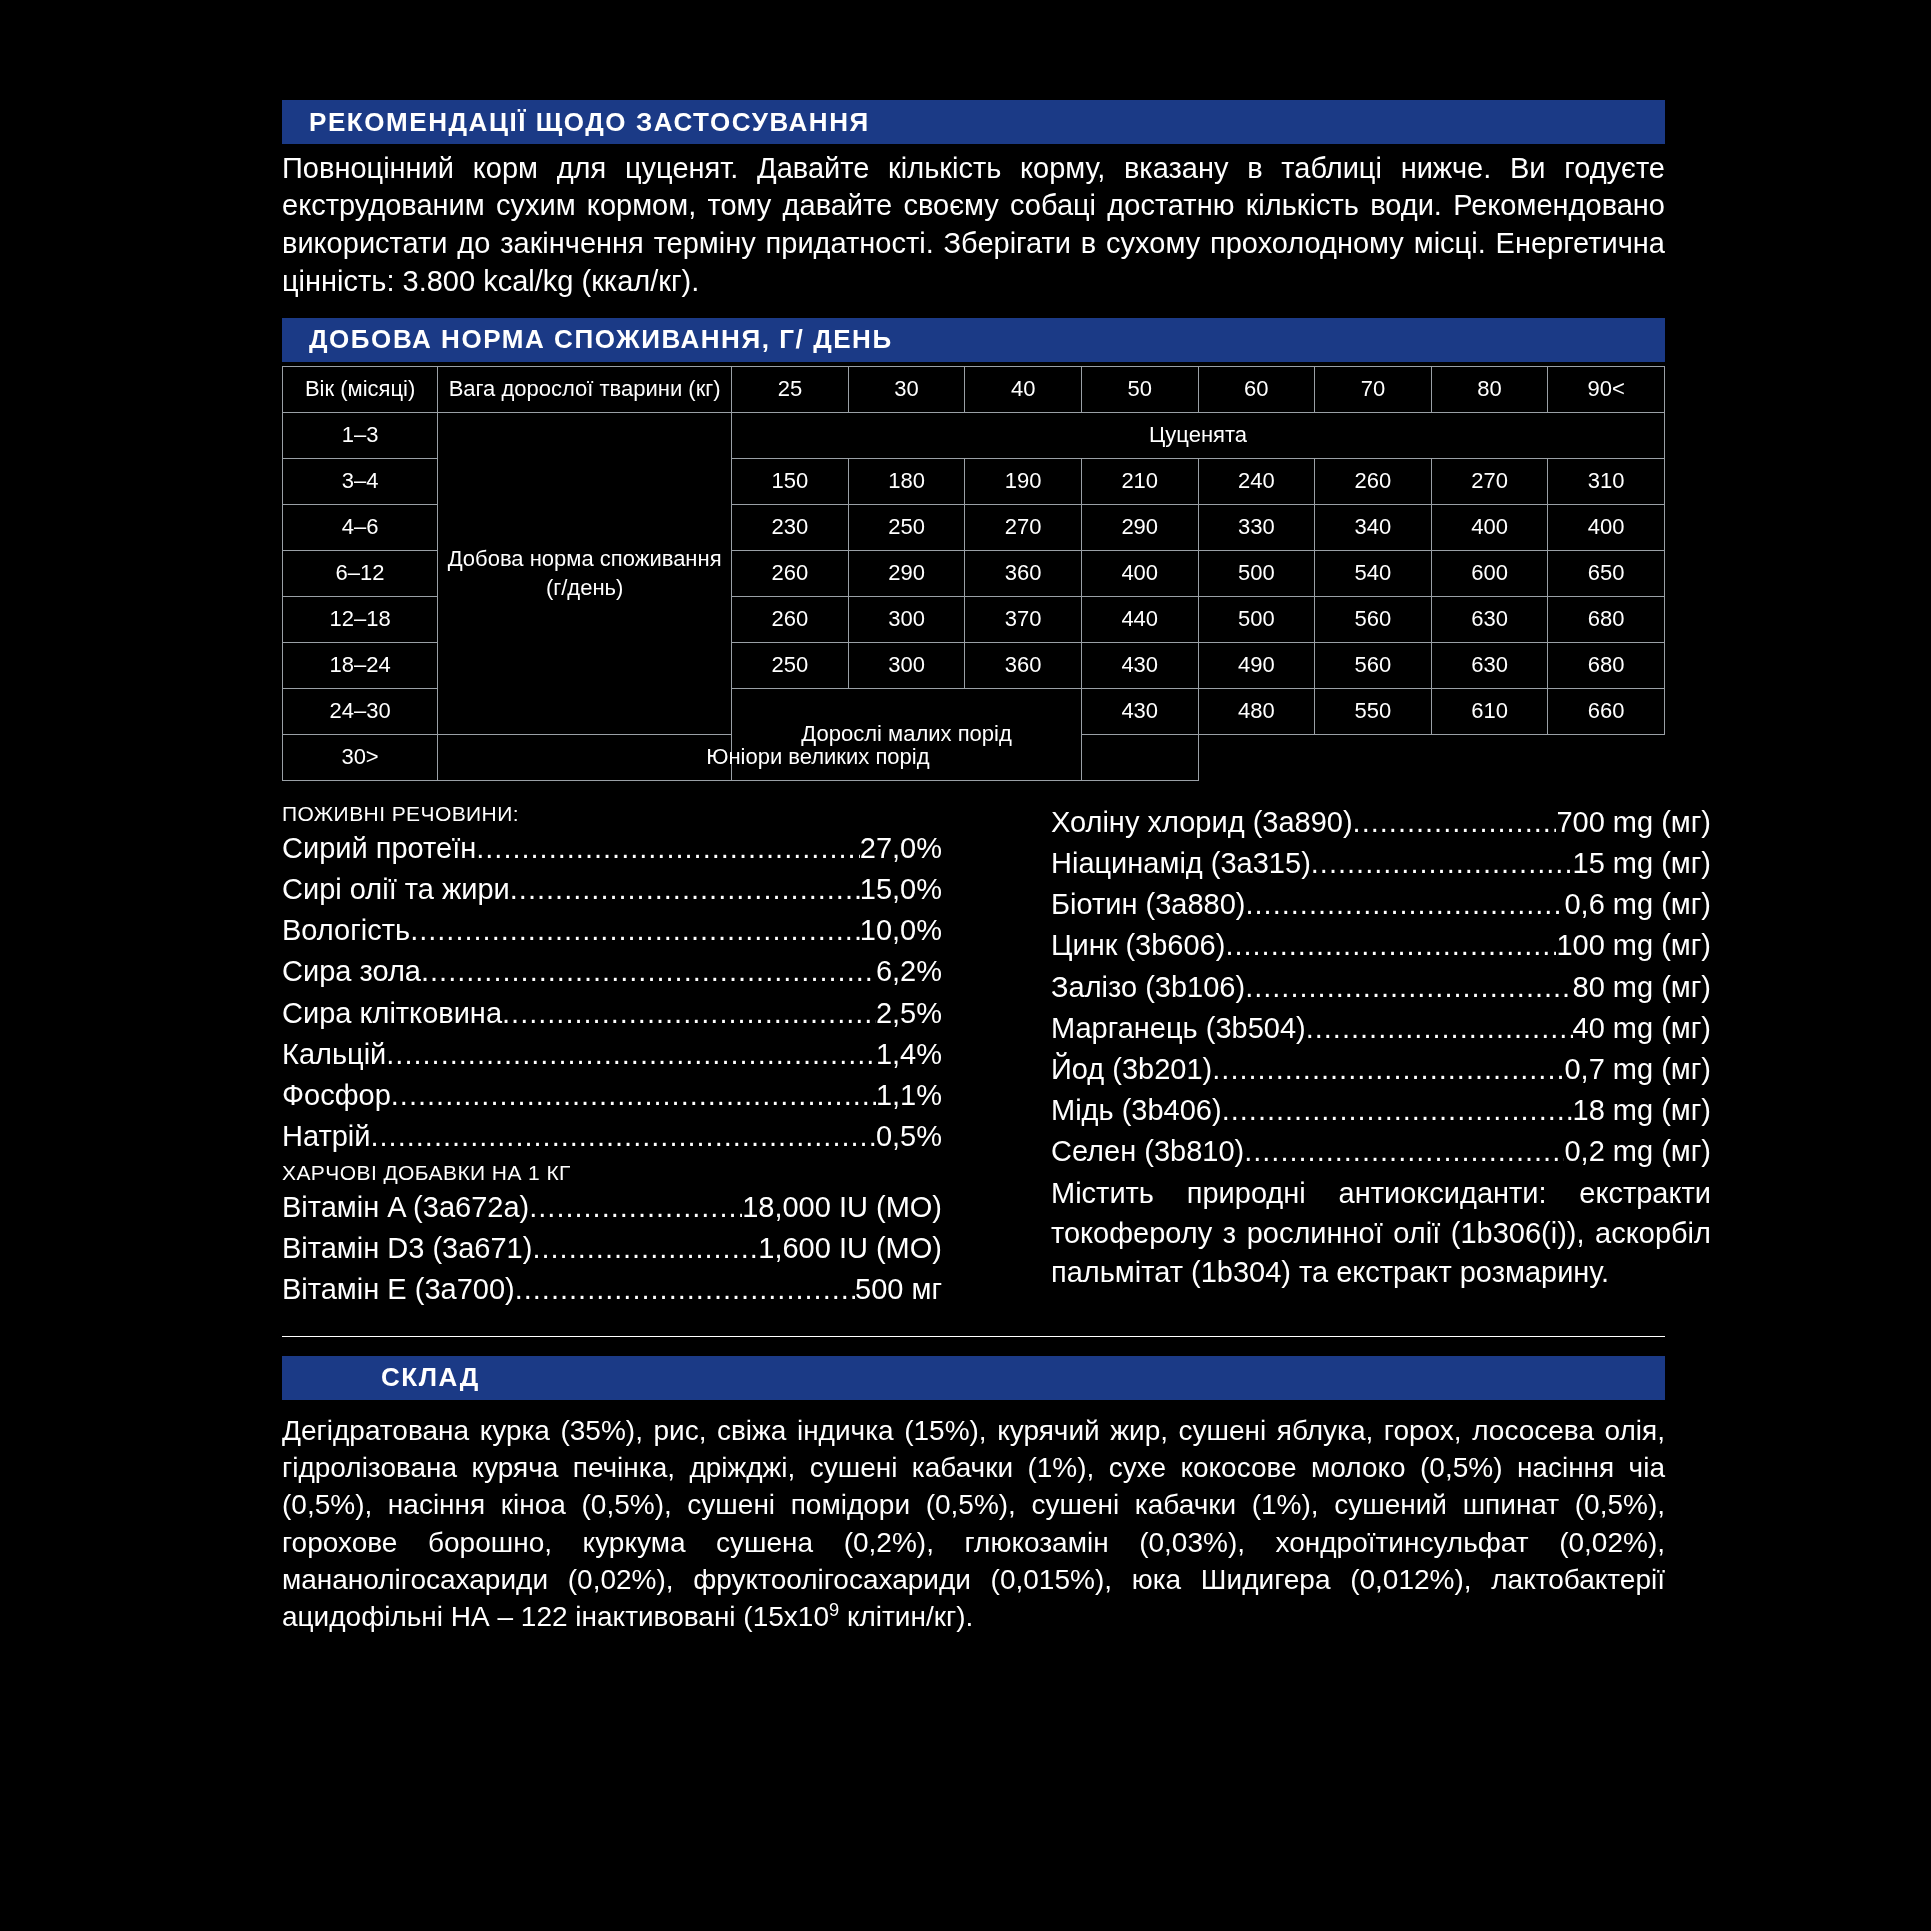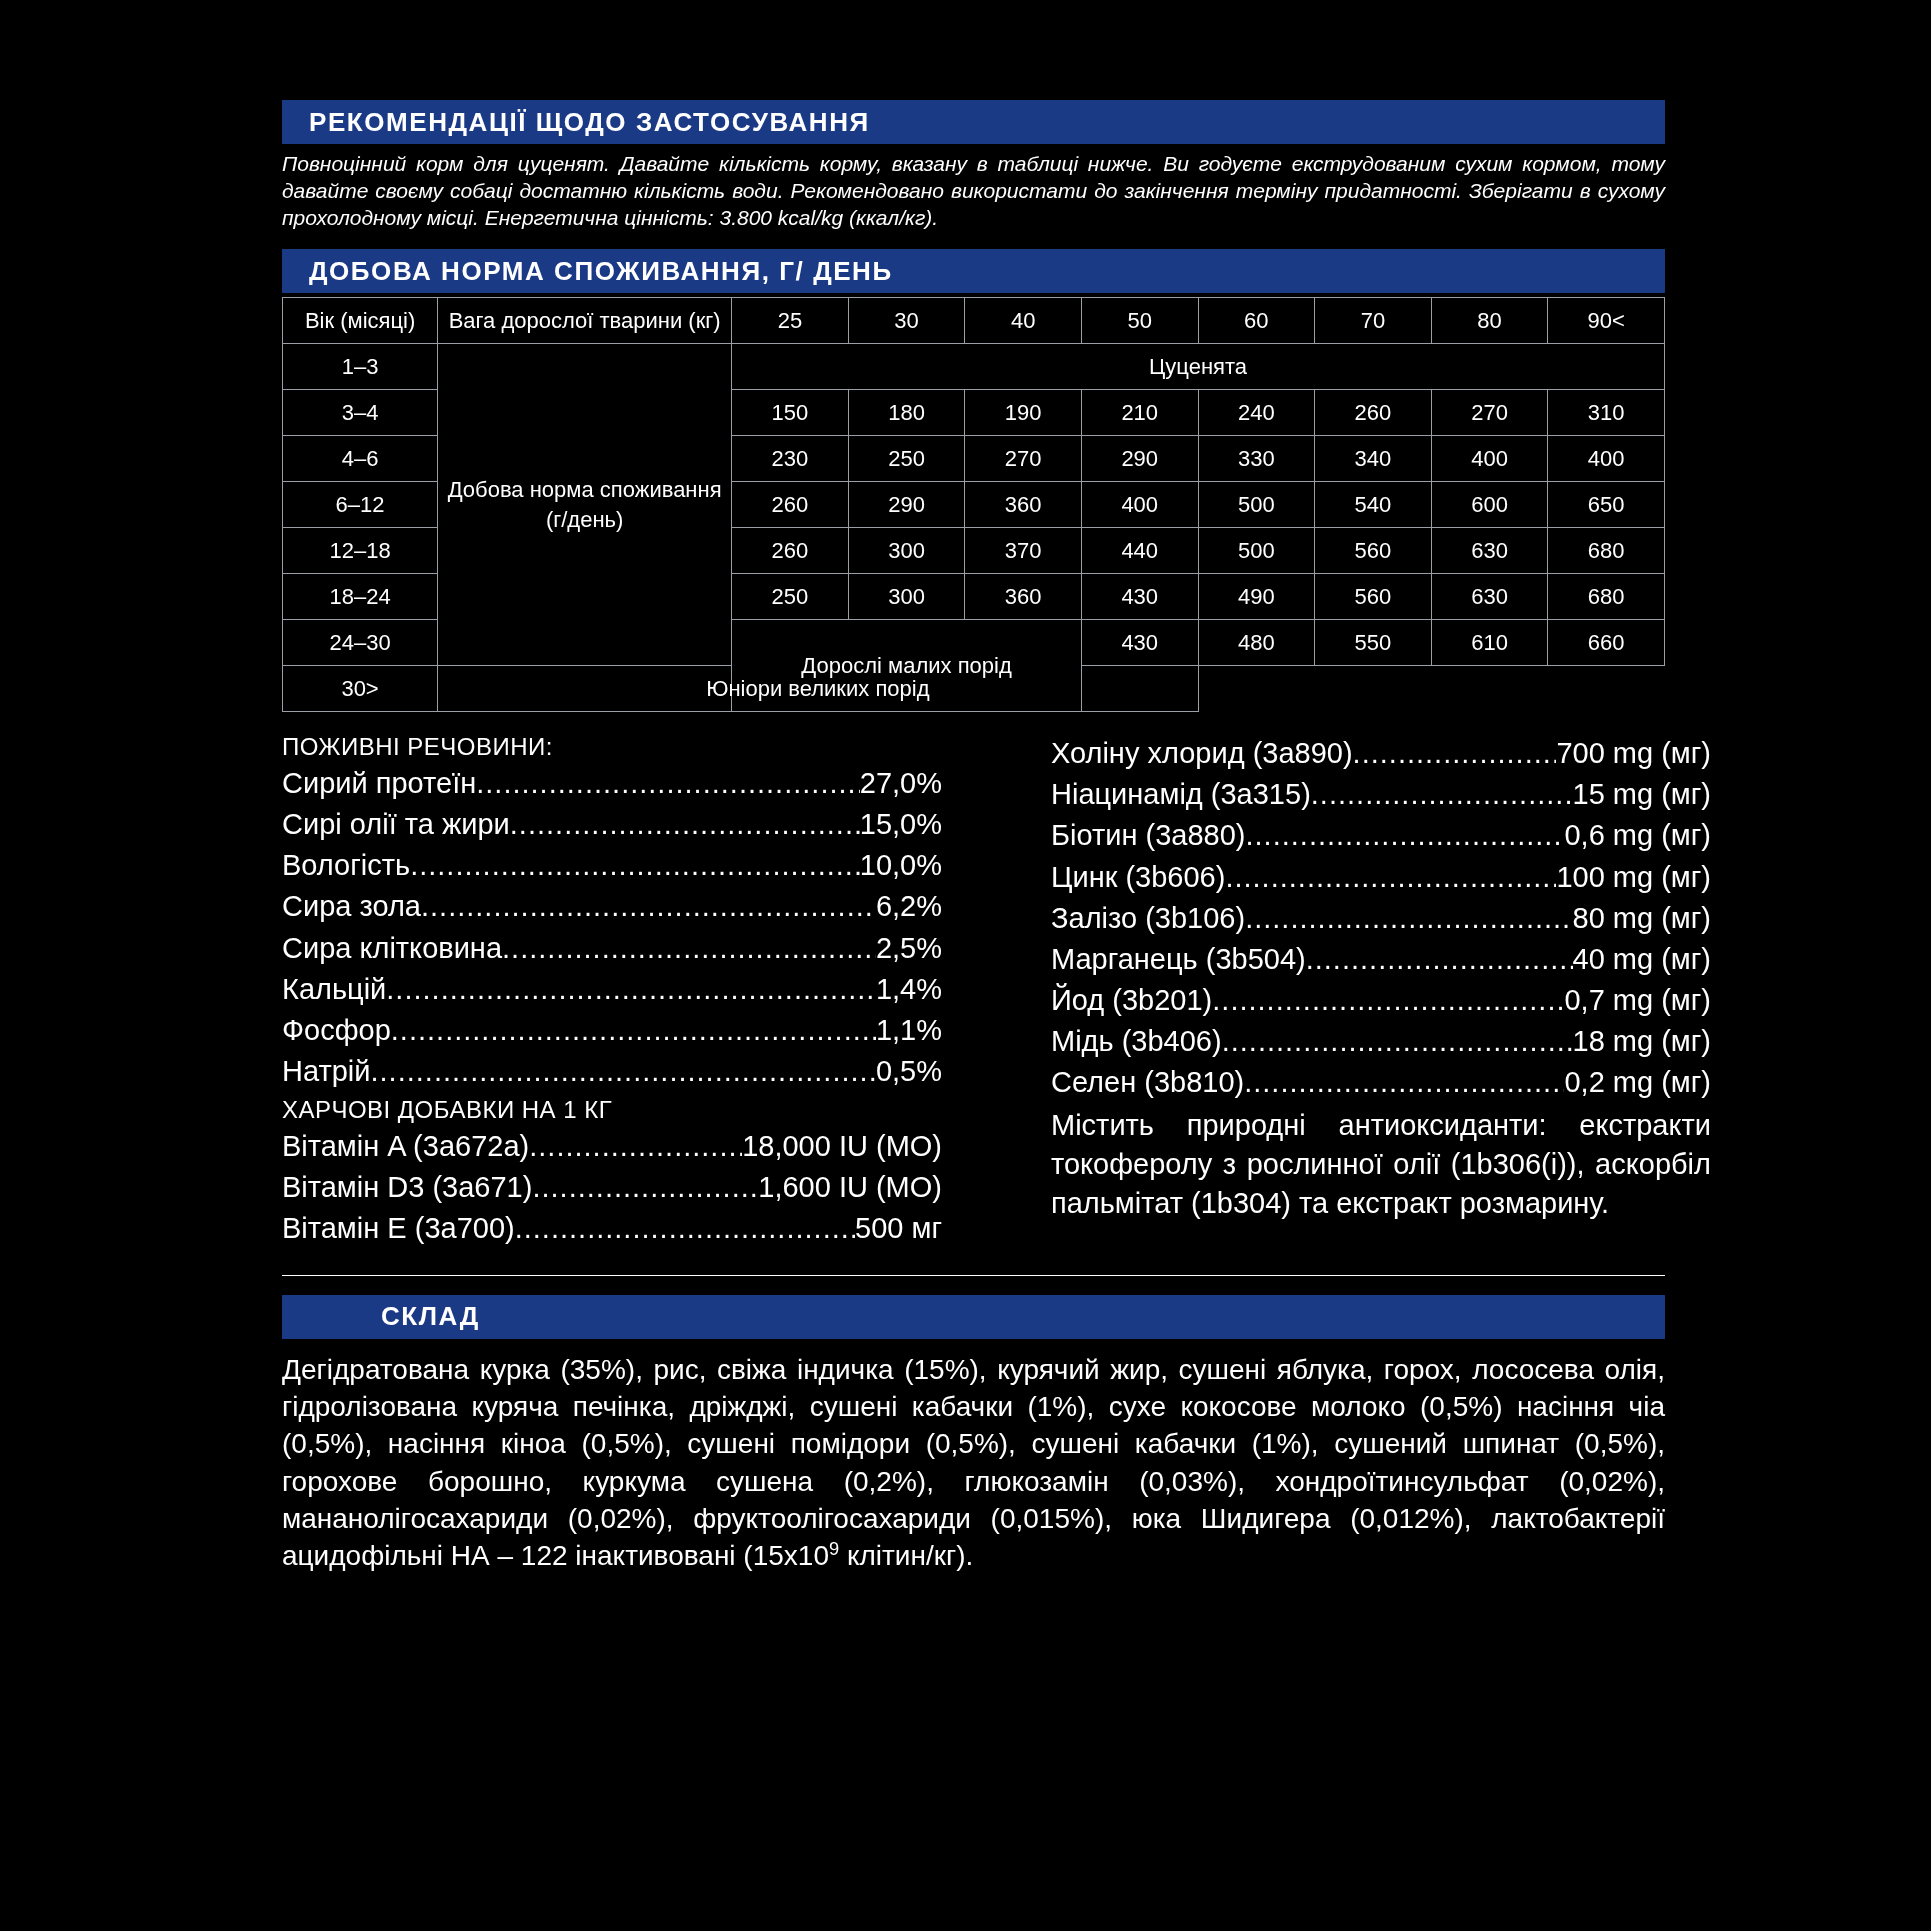--- a/index.html
+++ b/index.html
@@ -43,25 +43,24 @@
     display: inline-block;
     flex: 0 0 auto;
   }
   .flag .top { height: 22px; background: #ffd400; }
   .flag .bot { height: 22px; background: #0057b7; }
   .flag.ua .top { background: #0057b7; }
   .flag.ua .bot { background: #ffd400; }
 
   
   .para {
-    font-size: 21px;
+    font-size: 29px;
     line-height: 1.3;
     text-align: justify;
     margin: 5.8px 0 17.4px 0;
-    font-style: italic;
   }
 
   
   table.feed {
     border-collapse: collapse;
     width: 1383px;
     table-layout: fixed;
     margin-bottom: 21px;
   }
   table.feed td, table.feed th {
@@ -82,21 +81,21 @@
 
   
   .cols {
     display: flex;
     gap: 62px;
     margin-top: 9.7px;
   }
   .col { width: 660px; }
   .col.right { width: 660px; margin-left: 47px; }
   .list-title {
-    font-size: 24px;
+    font-size: 21px;
     letter-spacing: 0.02em;
     margin-bottom: 1.9px;
     white-space: nowrap;
   }
   .row {
     display: flex;
     align-items: baseline;
     font-size: 29px;
     line-height: 1.42;
     white-space: nowrap;

